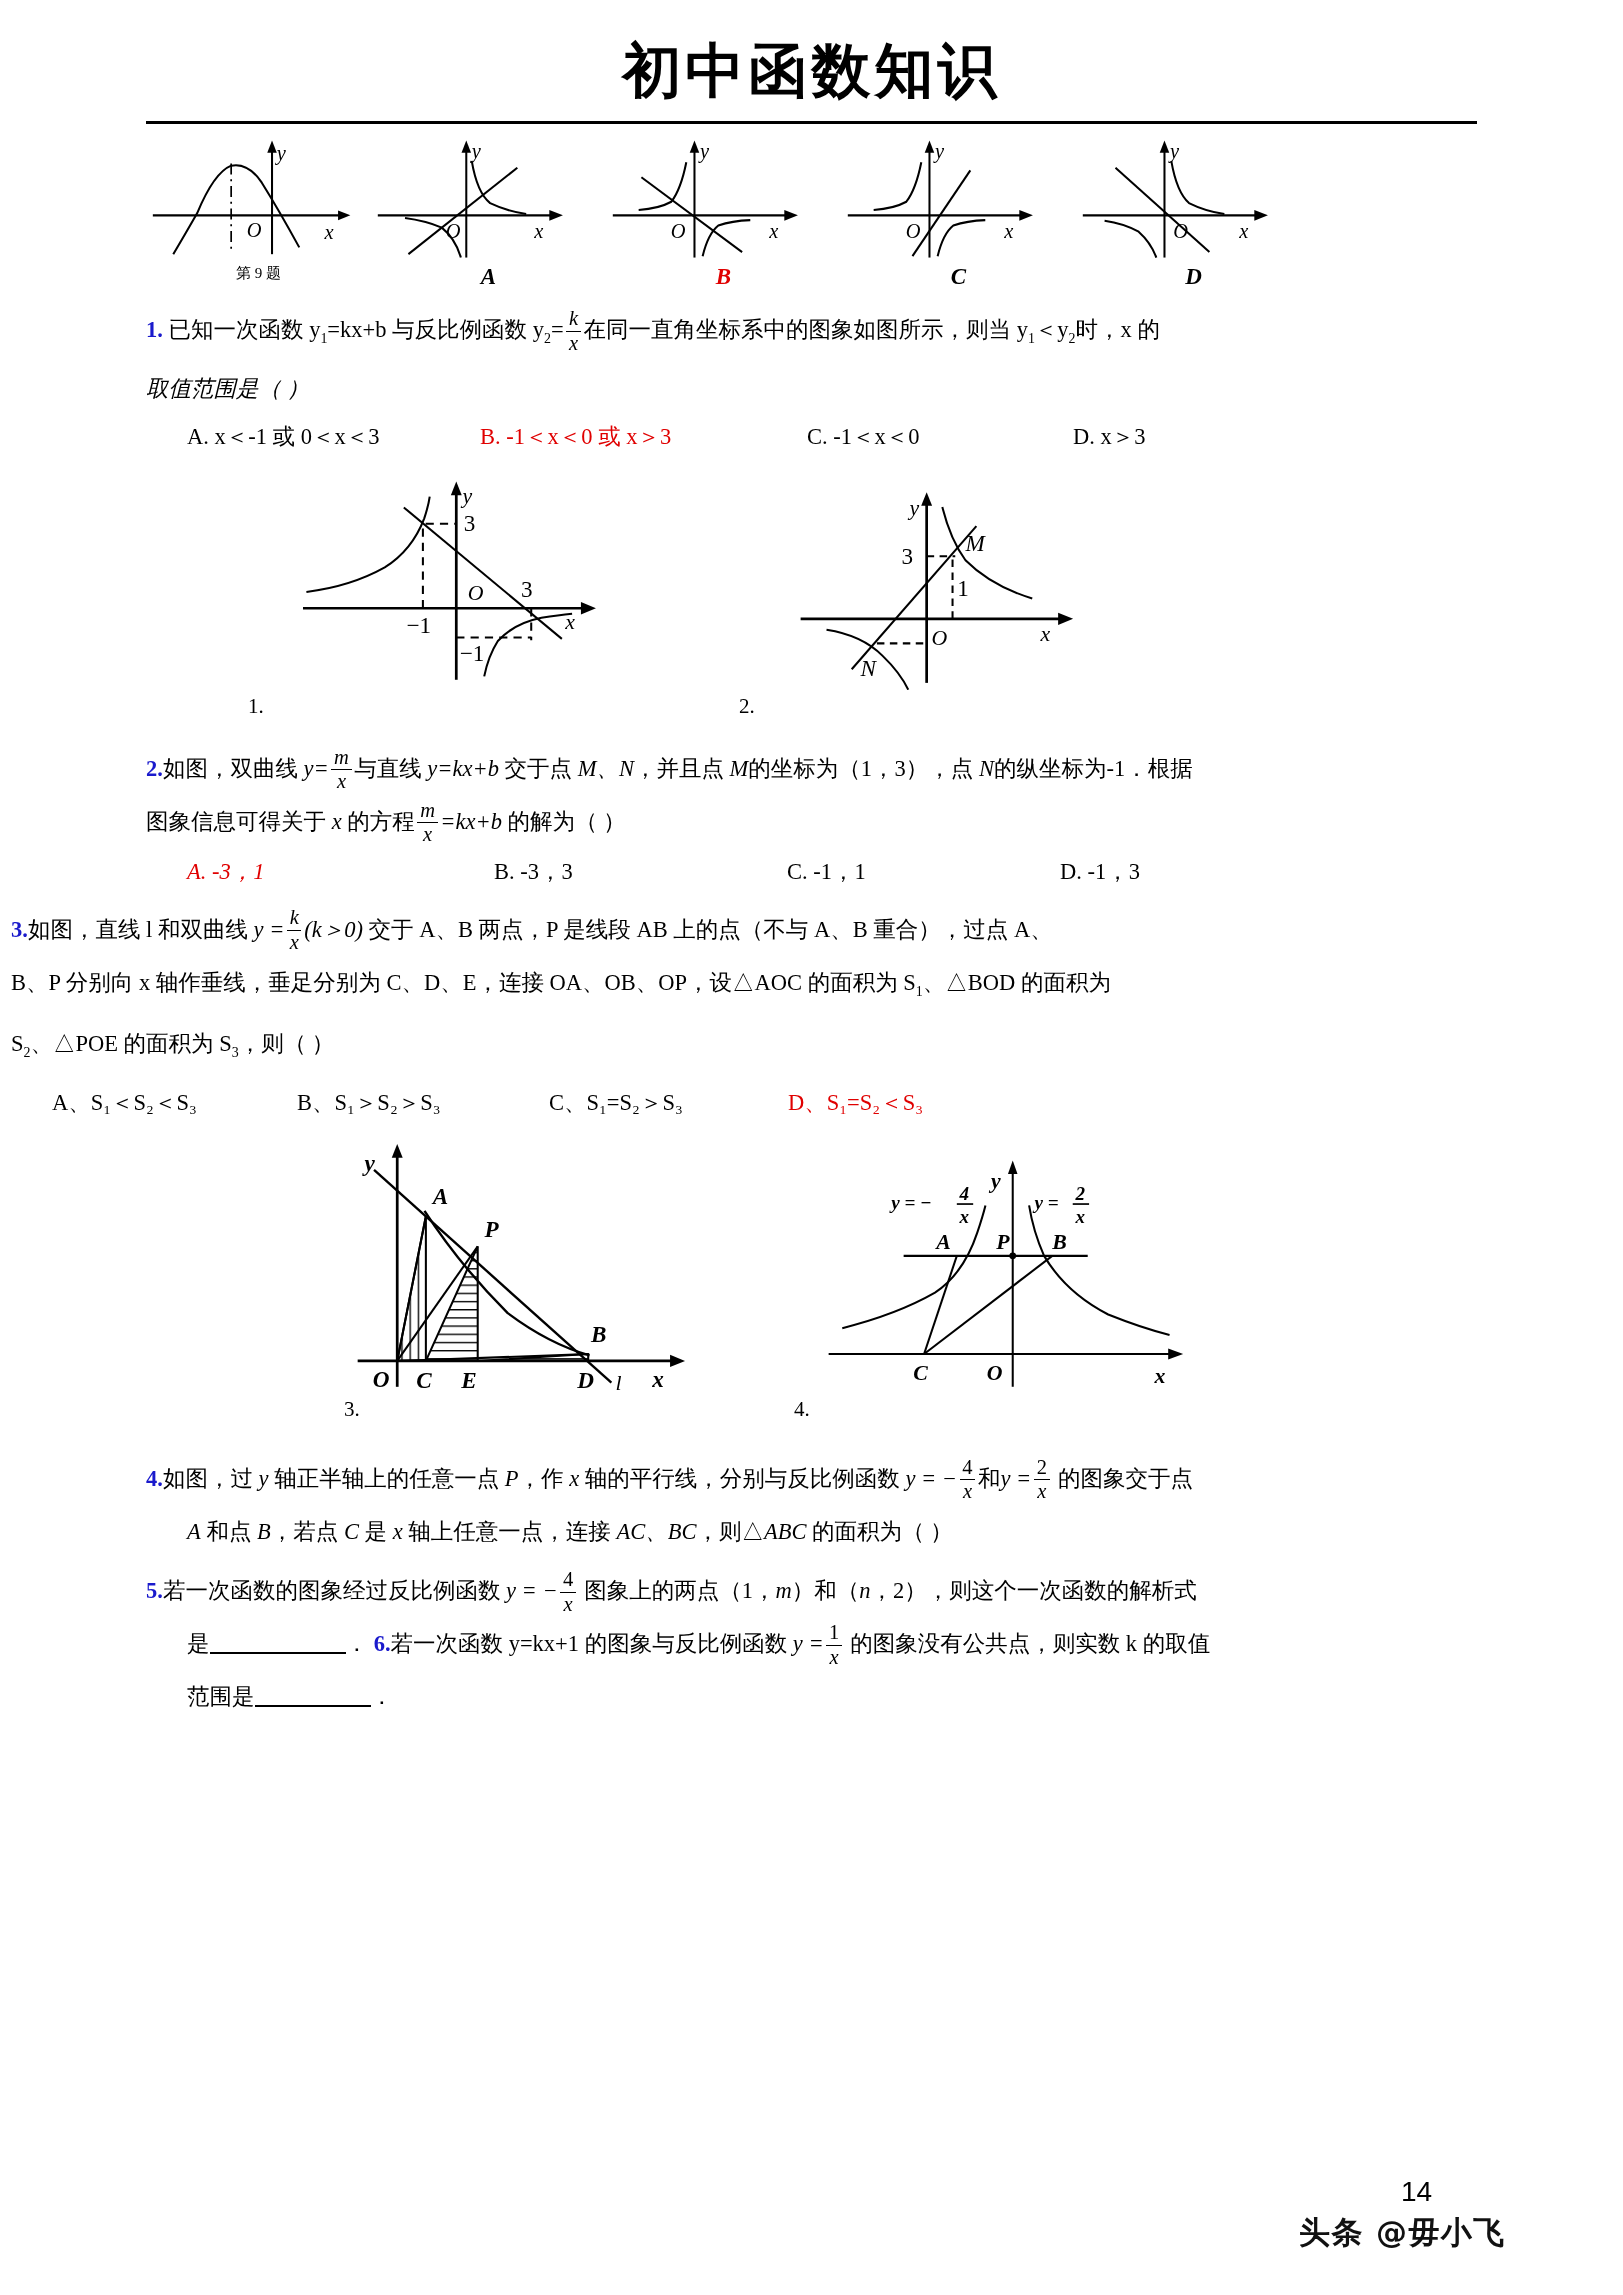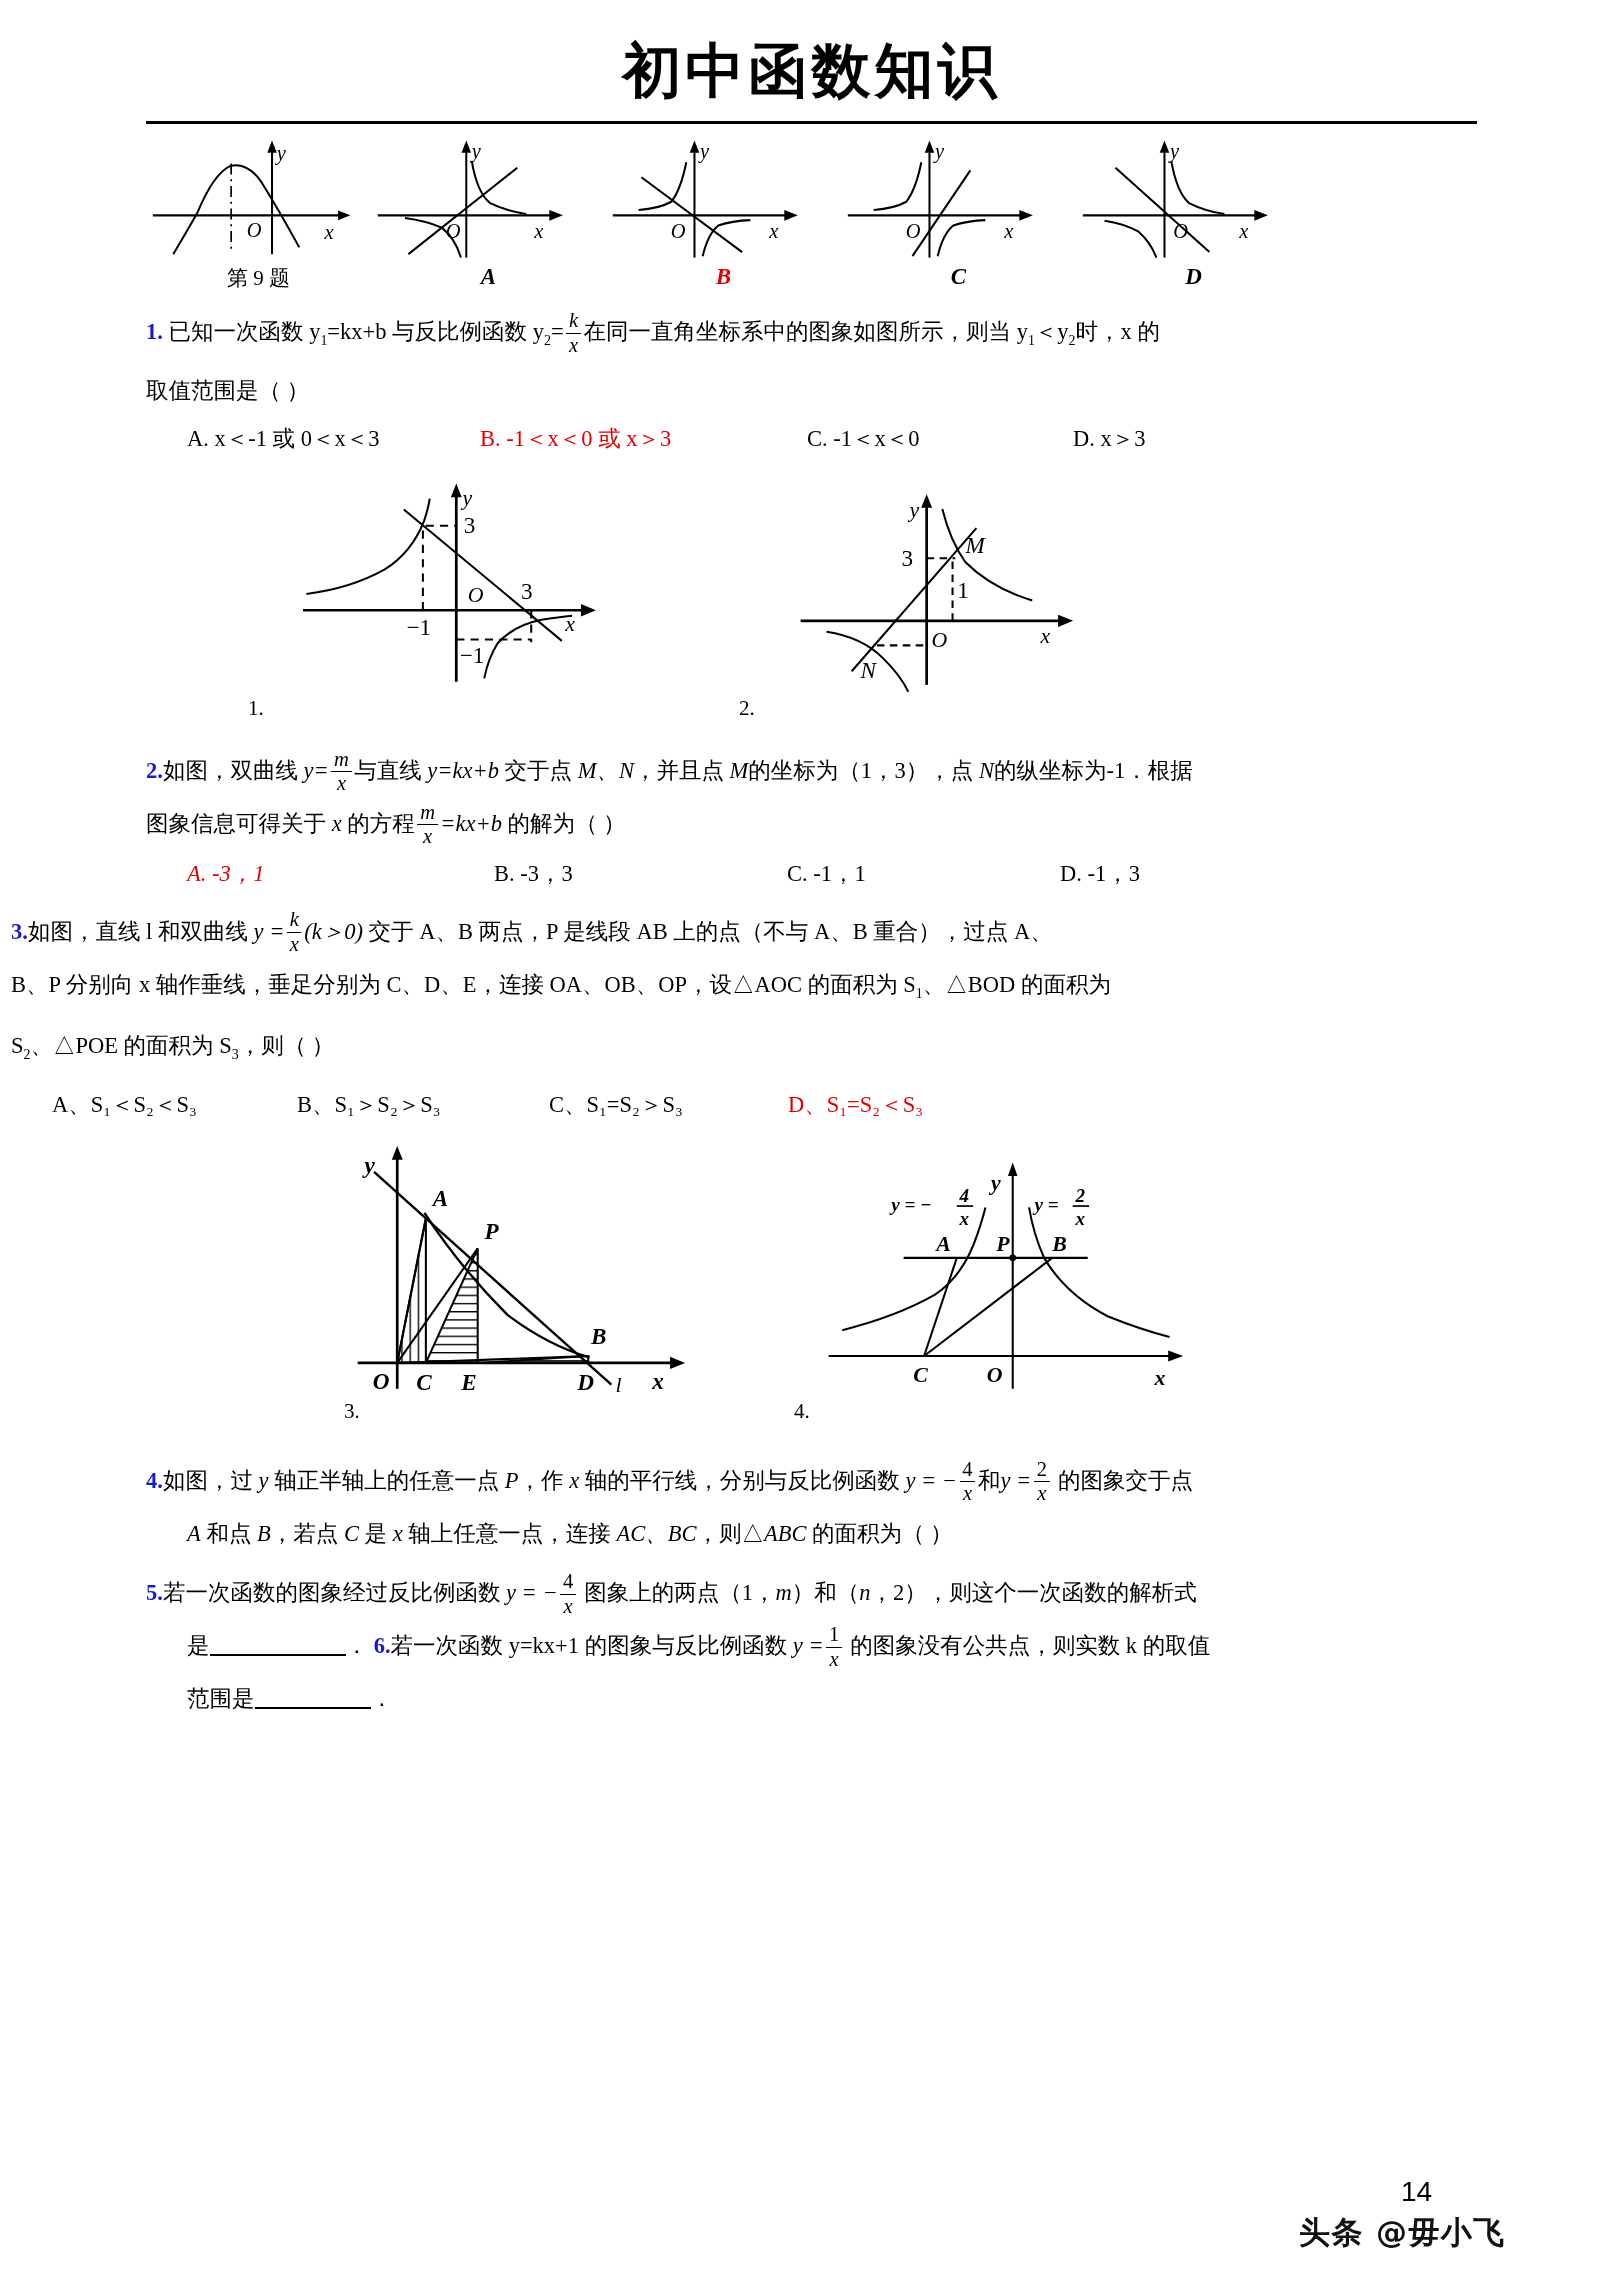--- a/index.html
+++ b/index.html
@@ -46,21 +46,21 @@
   .frac .num{display:block;font-size:20.5px;padding:0 2.7px;border-bottom:1.4px solid #000;line-height:1.15;}
   .frac .den{display:block;font-size:20.5px;padding:0 2.7px;line-height:1.15;}
   .frac.ital .num,.frac.ital .den{font-style:italic;}
 
   sub{font-size:0.62em;}
 
   
   .figrow{display:flex;align-items:flex-start;}
   .figitem{position:relative;}
   .figcap{
-    text-align:center;font-size:21px;margin-top:2.7px;
+    text-align:center;font-size:15px;margin-top:2.7px;
     font-family:"Liberation Serif",serif;
   }
   .figcap.ital{font-style:italic;font-weight:600;font-size:23px;}
   svg{display:block;}
   .cap-left{font-size:21px;}
 
   
   .pagenum{
     position:absolute;left:1401px;top:2176px;
     font-size:28px;font-family:"Liberation Sans",sans-serif;
@@ -165,21 +165,21 @@
       </div>
 
     </div>
   </div>
 
   <div class="content" style="margin-top:13.6px;">
     <p class="qtext">
       <span class="qnum">1.</span>
       <span>已知一次函数 y</span><sub>1</sub><span>=kx+b 与反比例函数 y</span><sub>2</sub><span>=</span><span class="frac ital"><span class="num">k</span><span class="den">x</span></span><span>在同一直角坐标系中的图象如图所示，则当 y</span><sub>1</sub><span>＜y</span><sub>2</sub><span>时，x 的</span>
     </p>
-    <p class="qtext" style="line-height:48px;">取值范围是（      ）</p>
+    <p class="qtext" style="line-height:48px;font-style:italic;">取值范围是（      ）</p>
     <p class="opts">
       <span class="opt" style="width:293px;"><span>A.</span> <span>x＜‑1 或 0＜x＜3</span></span><span class="opt red" style="width:327px;"><span>B.</span> <span>‑1＜x＜0 或 x＞3</span></span><span class="opt" style="width:266px;"><span>C.</span> <span>‑1＜x＜0</span></span><span class="opt"><span>D.</span> <span>x＞3</span></span>
     </p>
   </div>
 
   <div class="content" style="margin-top:11px;">
     <div class="figrow" style="align-items:flex-end;">
       <div style="width:102px;"></div>
 
       <div class="figitem" style="width:491px;">

